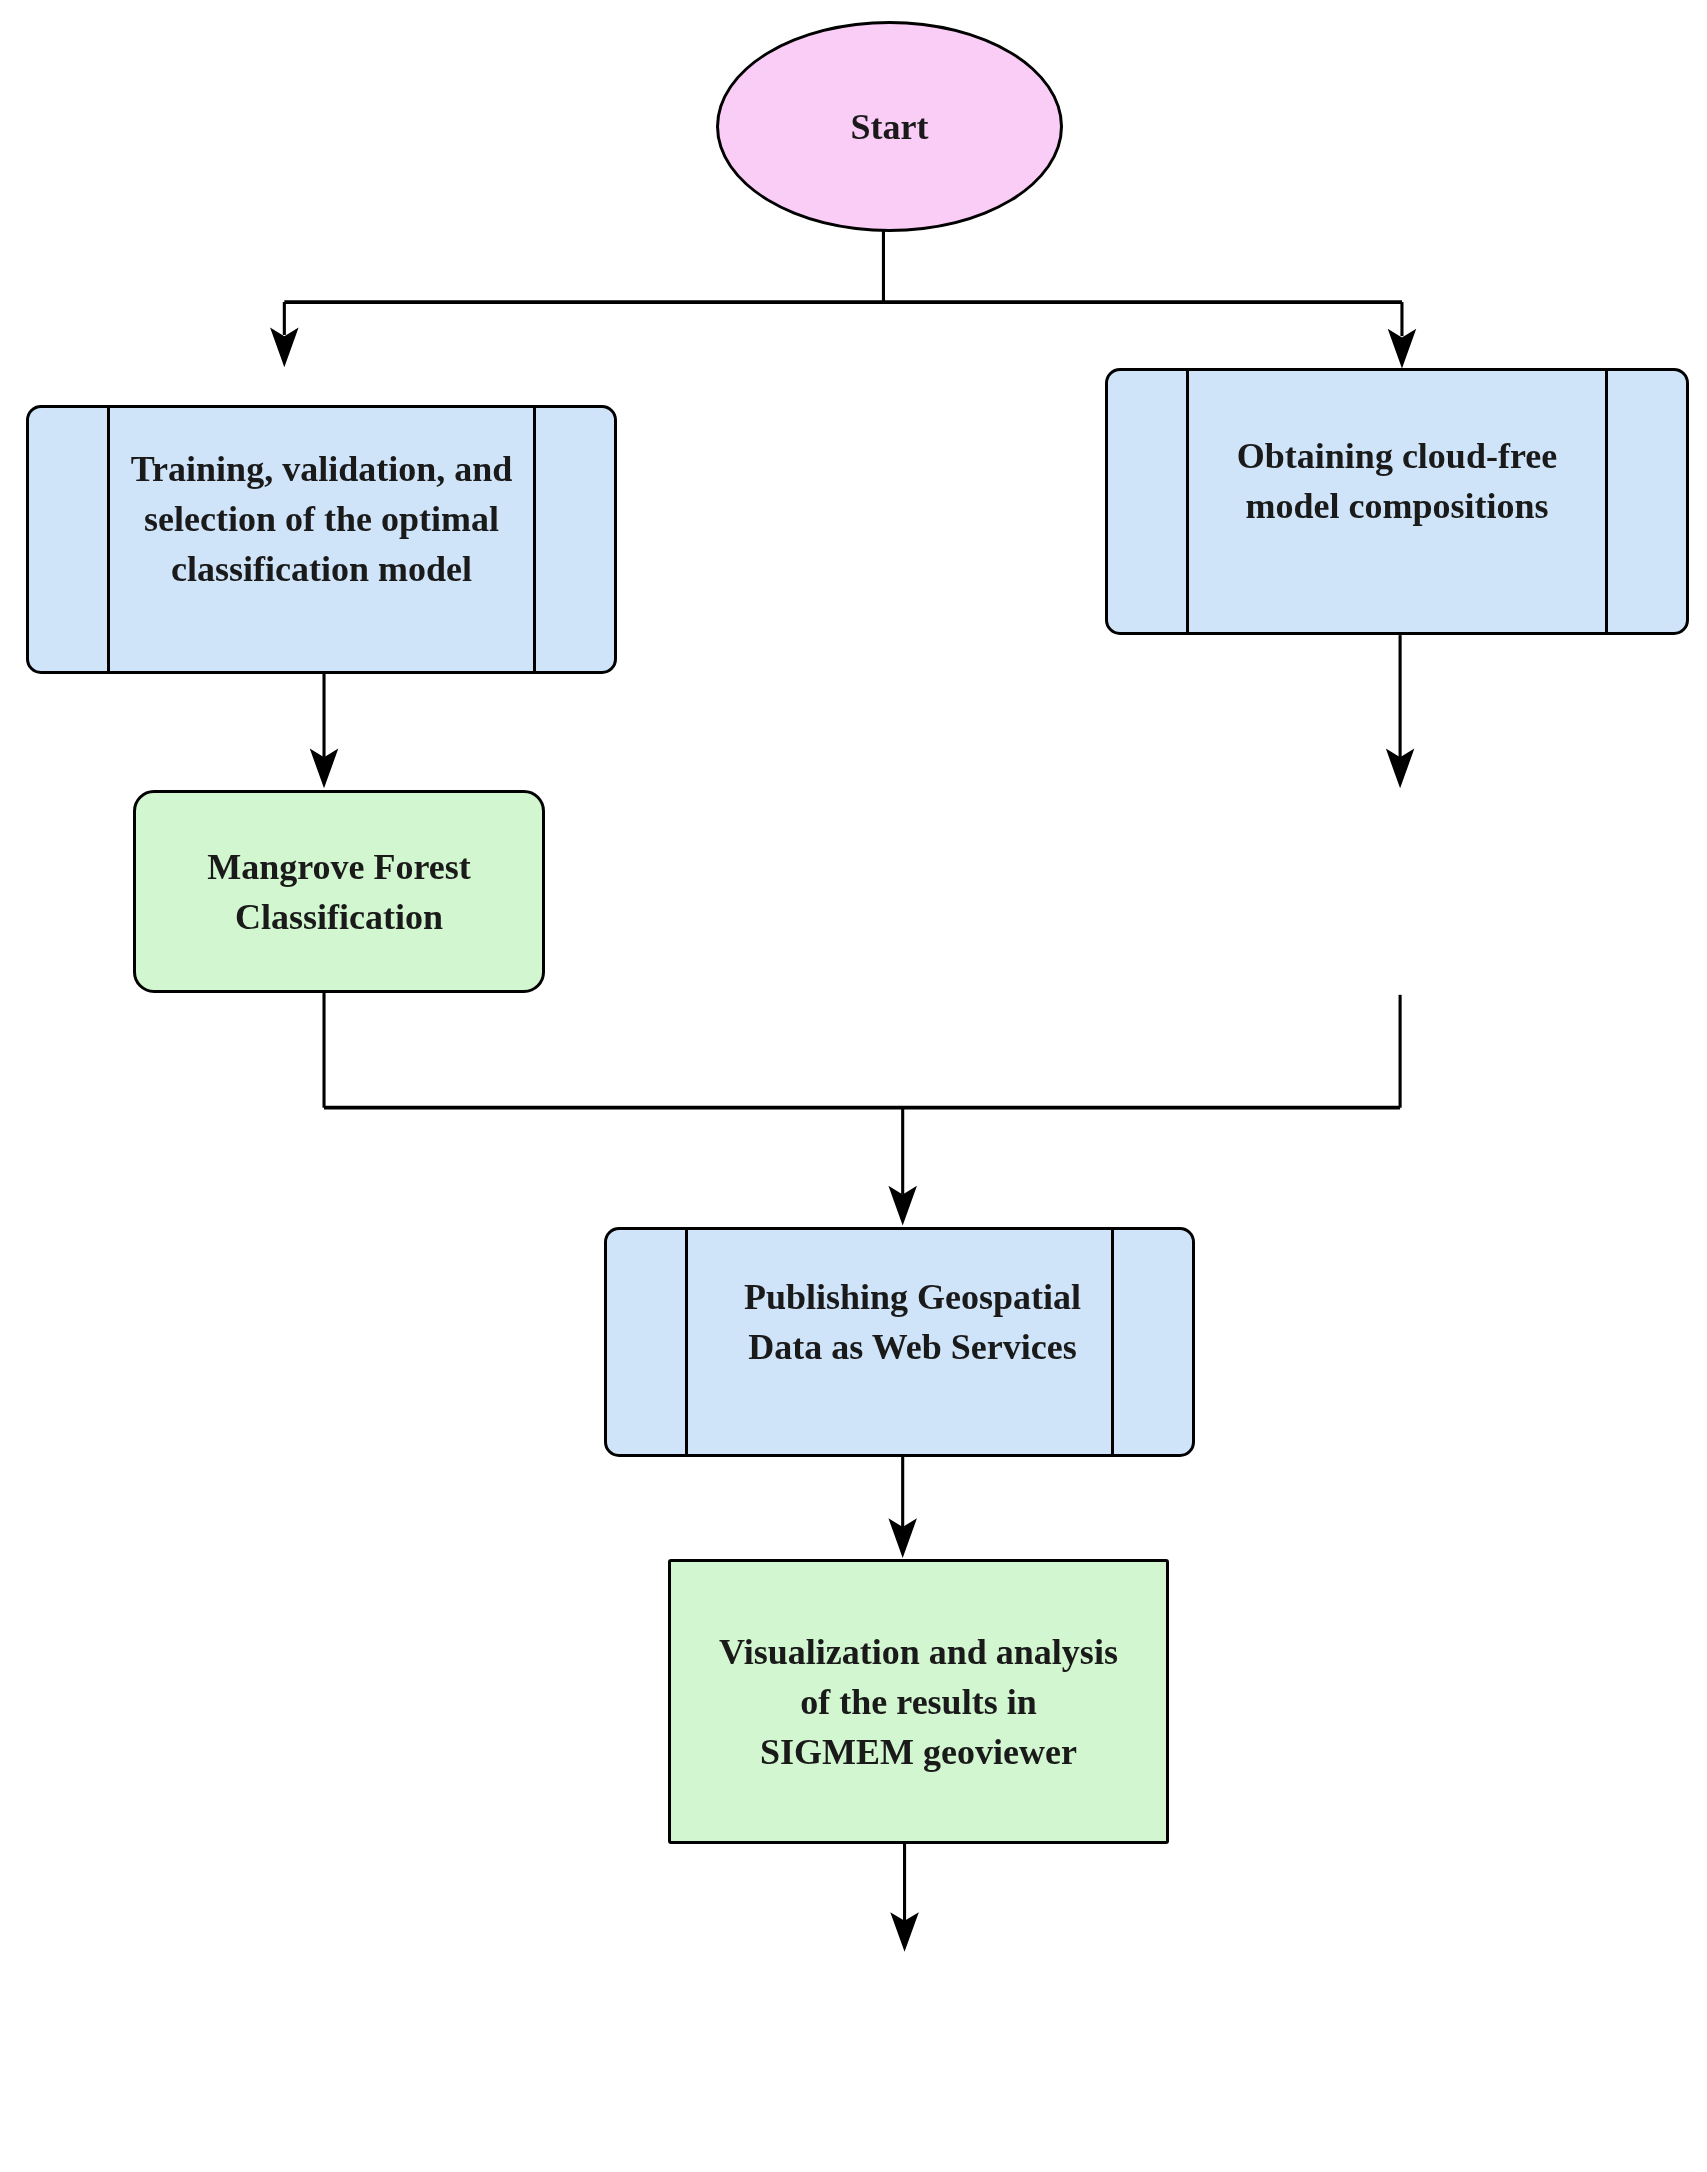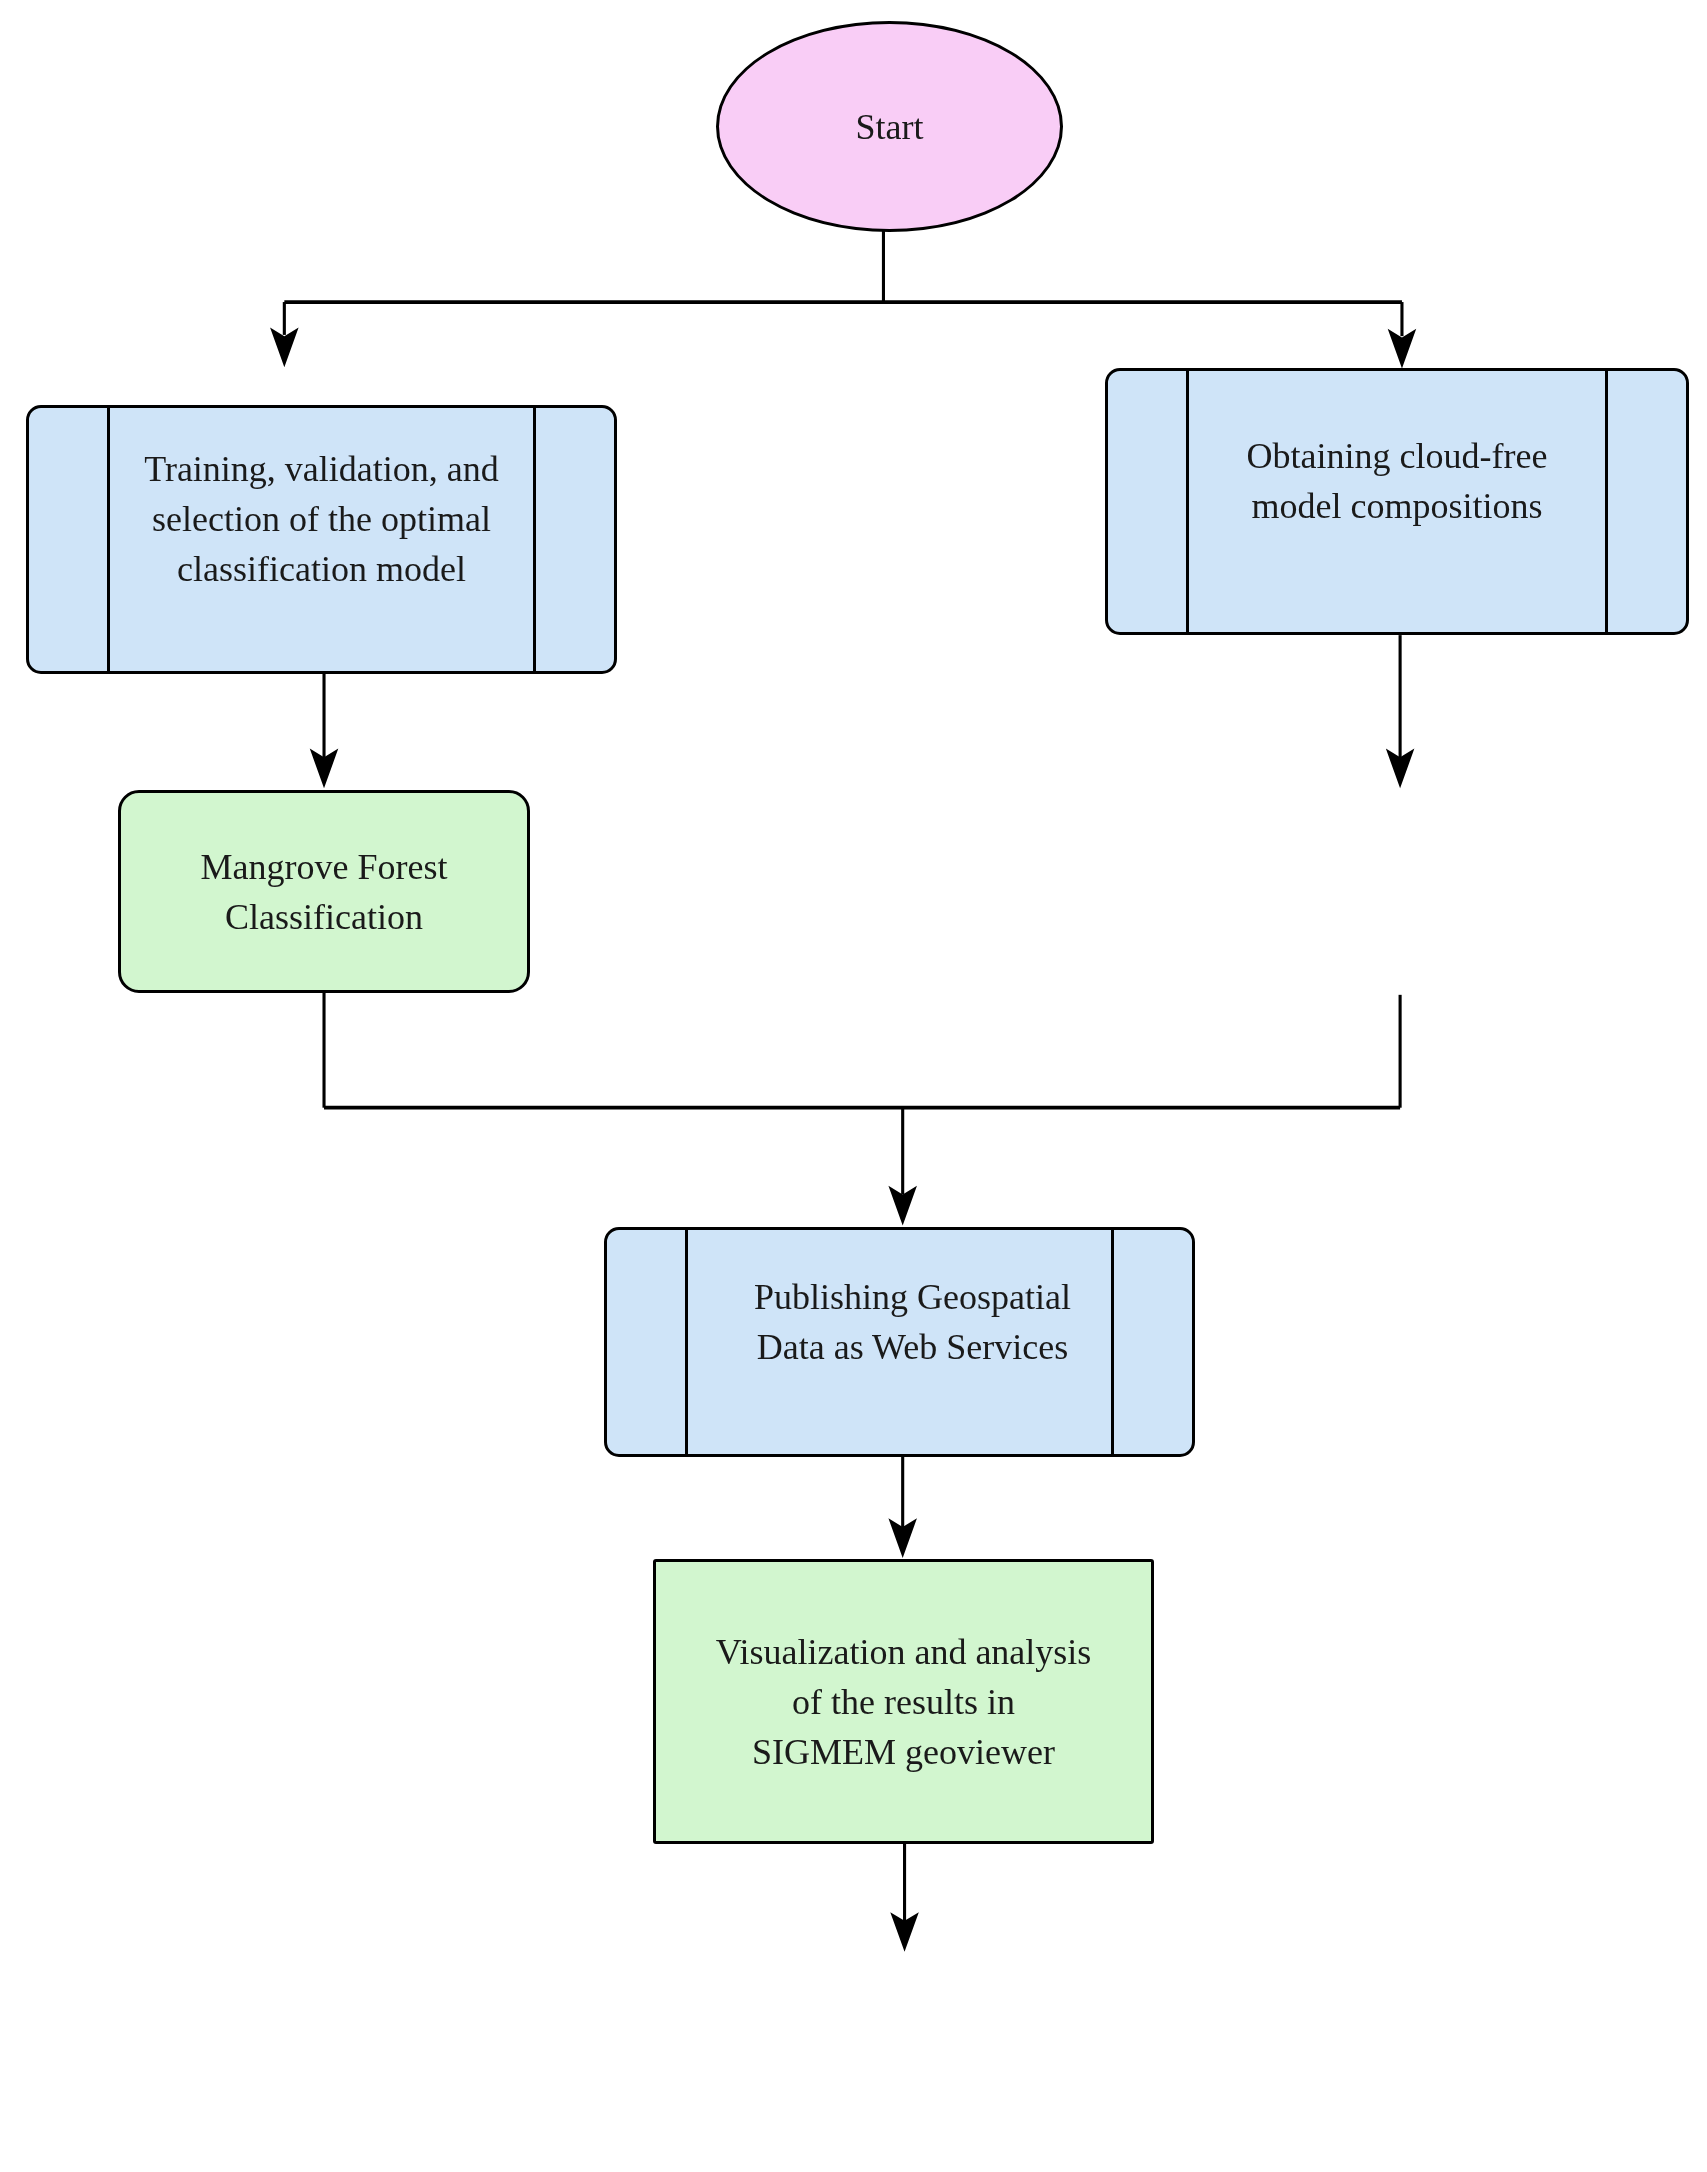--- a/index.html
+++ b/index.html
@@ -7,20 +7,21 @@
     padding: 0;
     background: var(--background, #ffffff);
   }
   #canvas {
     position: relative;
     width: 1708px;
     height: 2164px;
     background: var(--background, #ffffff);
     font-family: "Liberation Serif", "DejaVu Serif", serif;
     overflow: hidden;
+    font-weight: bold;
   }
   #connectors {
     position: absolute;
     left: 0; top: 0;
     width: 1708px;
     height: 2172px;
   }
   #connectors path.edge-line {
     stroke: var(--stroke, #000);
     fill: none;
@@ -46,20 +47,21 @@
     display: block;
     width: 100%;
   }
   .terminator {
     background: var(--terminator-fill, #f9cdf6);
     border-radius: 50%;
   }
   .process {
     background: var(--process-fill, #d2f6cf);
     border-radius: 21px;
+    margin-left: 15px;
   }
   .process.big {
     border-radius: 3px;
   }
   .subroutine {
     background: var(--subroutine-fill, #cfe4f8);
     border-radius: 15px;
   }
   
   .subroutine::before,

